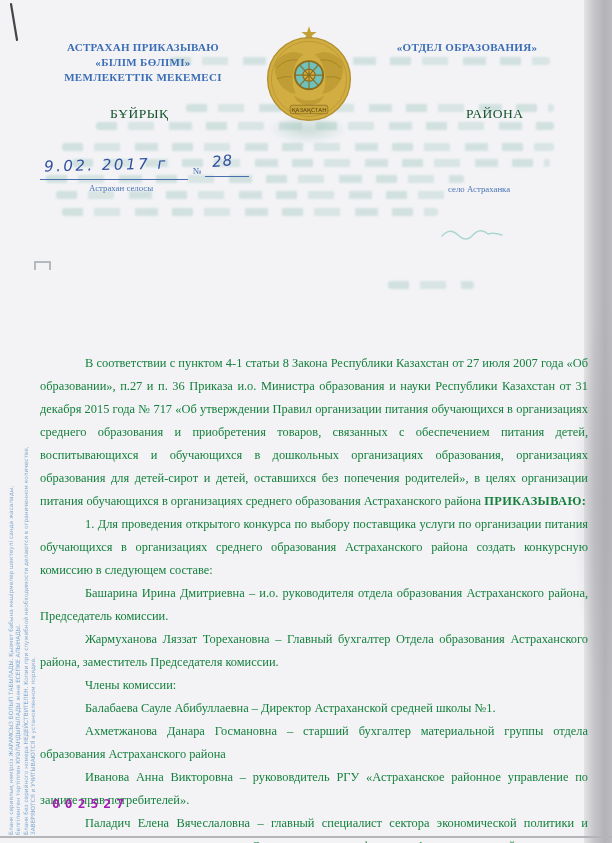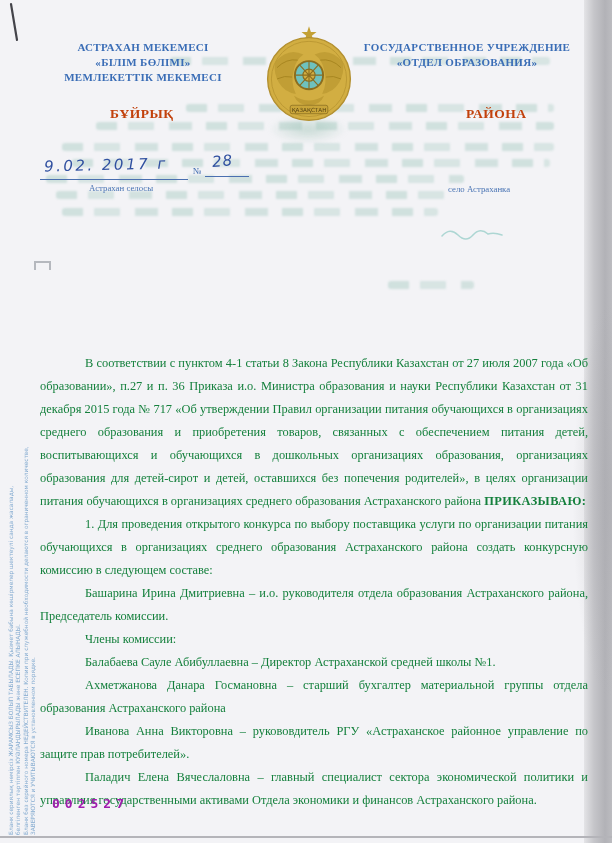--- a/index.html
+++ b/index.html
@@ -20,21 +20,21 @@
   
   .bleed{position:absolute;height:8px;border-radius:3px;filter:blur(1.1px);opacity:.5;
     background:repeating-linear-gradient(90deg,rgba(134,186,172,.65) 0 21px,rgba(134,186,172,0) 21px 32px,rgba(134,186,172,.5) 32px 58px,rgba(134,186,172,0) 58px 73px,rgba(134,186,172,.6) 73px 96px,rgba(134,186,172,0) 96px 110px);}
   .bleed-blob{position:absolute;left:268px;top:114px;width:80px;height:30px;border-radius:50%;
     background:radial-gradient(ellipse,rgba(150,190,175,.45),transparent 70%);filter:blur(2px);}
   
   .org{position:absolute;width:230px;text-align:center;color:#3a6db6;
     font-size:11px;line-height:15px;font-weight:bold;letter-spacing:.3px;}
   .org-left{left:28px;top:40px;}
   .org-right{left:352px;top:40px;}
-  .order-word{position:absolute;color:#c2410c;font-weight:bold;font-size:13.5px;letter-spacing:.5px;text-align:right;}
+  .order-word{position:absolute;color:#14532d;font-weight:normal;font-size:13.5px;letter-spacing:.5px;text-align:right;}
   .order-kk{left:110px;top:106px;}
   .order-ru{left:466px;top:106px;}
   .emblem{position:absolute;left:262px;top:26px;}
   
   .hand{position:absolute;color:#3050a0;font-family:"DejaVu Sans",sans-serif;font-style:italic;}
   .hand-date{left:44px;top:156px;font-size:15px;letter-spacing:2.5px;transform:rotate(-1.5deg);}
   .hand-num{left:212px;top:152px;font-size:15px;letter-spacing:1px;transform:rotate(-5deg);}
   .num-sign{position:absolute;left:193px;top:166px;color:#4a74b4;font-size:9px;}
   .rule{position:absolute;height:1.4px;background:#4a6fb0;}
   .rule-date{left:40px;top:179px;width:148px;}
@@ -80,21 +80,21 @@
   <div class="bleed" style="left:96px;top:122px;width:458px;"></div>
   <div class="bleed" style="left:62px;top:143px;width:492px;"></div>
   <div class="bleed" style="left:72px;top:159px;width:478px;"></div>
   <div class="bleed" style="left:46px;top:175px;width:418px;"></div>
   <div class="bleed" style="left:56px;top:191px;width:398px;"></div>
   <div class="bleed" style="left:62px;top:208px;width:376px;"></div>
   <div class="bleed" style="left:388px;top:281px;width:86px;"></div>
   <div class="bleed-blob"></div>
 
   <div class="org org-left">
-    <div>АСТРАХАН  МЕКЕМЕСІ</div>
+    <div>АСТРАХАН  ПРИКАЗЫВАЮ</div>
     <div>«БІЛІМ БӨЛІМІ»</div>
     <div>МЕМЛЕКЕТТІК МЕКЕМЕСІ</div>
   </div>
 
   <div class="emblem">
     <svg width="94" height="104" viewBox="0 0 100 110">
       <polygon points="50,0 52,6 58,6 53,10 55,16 50,12 45,16 47,10 42,6 48,6" fill="#c3a035"></polygon>
       <circle cx="50" cy="56" r="44" fill="#d2ae42" stroke="#b39030" stroke-width="1.5"></circle>
       <circle cx="50" cy="56" r="40" fill="none" stroke="#bb9832" stroke-width="1"></circle>
 
@@ -107,21 +107,20 @@
       <path d="M50,37 v30 M35,52 h30 M40,41 l20,22 M60,41 l-20,22" stroke="#8a6d20" stroke-width="1.2" fill="none"></path>
 
       <path d="M34,74 q16,10 32,0 q-4,10 -16,10 q-12,0 -16,-10z" fill="#bf9c34"></path>
 
       <rect x="30" y="84" width="40" height="9" rx="2" fill="#c9a53a" stroke="#8a6d20" stroke-width=".8"></rect>
       <text x="50" y="91" text-anchor="middle" font-size="6" fill="#574513" font-family="DejaVu Sans, sans-serif">ҚАЗАҚСТАН</text>
     </svg>
   </div>
 
   <div class="org org-right">
-    <div>ГОСУДАРСТВЕННОЕ УЧРЕЖДЕНИЕ</div>
     <div>«ОТДЕЛ ОБРАЗОВАНИЯ»</div>
   </div>
 
   <div class="order-word order-kk">БҰЙРЫҚ</div>
   <div class="order-word order-ru">РАЙОНА</div>
 
   <div class="hand hand-date">9.02. 2017 г</div>
   <div class="rule rule-date"></div>
   <div class="num-sign">№</div>
   <div class="hand hand-num">28</div>
@@ -132,20 +131,21 @@
   <svg class="squiggle" width="70" height="20">
     <path d="M4,12 q8,-9 16,-1 t15,0 t15,-1 q6,-2 14,1" stroke="#7fc4bd" stroke-width="1.6" fill="none" stroke-linecap="round"></path>
   </svg>
   <div class="corner-mark"></div>
 
 
   <div class="doc-body">
     <p><span>В соответствии с пунктом 4-1 статьи 8 Закона Республики Казахстан от 27 июля 2007 года «Об образовании», п.27 и п. 36 Приказа и.о. Министра образования и науки Республики Казахстан от 31 декабря 2015 года № 717 «Об утверждении Правил организации питания обучающихся в организациях среднего образования и приобретения товаров, связанных с обеспечением питания детей, воспитывающихся и обучающихся в дошкольных организациях образования, организациях образования для детей-сирот и детей, оставшихся без попечения родителей», в целях организации питания обучающихся в организациях среднего образования Астраханского района </span><b>ПРИКАЗЫВАЮ:</b></p>
     <p>1. Для проведения открытого конкурса по выбору поставщика услуги по организации питания обучающихся в организациях среднего образования Астраханского района создать конкурсную комиссию в следующем составе:</p>
     <p>Башарина Ирина Дмитриевна – и.о. руководителя отдела образования Астраханского района, Председатель комиссии.</p>
+    <p>Жармуханова Ляззат Торехановна – Главный бухгалтер Отдела образования Астраханского района, заместитель Председателя комиссии.</p>
     <p>Члены комиссии:</p>
     <p>Балабаева Сауле Абибуллаевна – Директор Астраханской средней школы №1.</p>
     <p>Ахметжанова Данара Госмановна – старший бухгалтер материальной группы отдела образования Астраханского района</p>
     <p>Иванова Анна Викторовна – рукововдитель  РГУ «Астраханское районное управление по защите прав потребителей».</p>
     <p>Паладич Елена Вячеслаловна – главный специалист сектора экономической политики и управлния государственными активами Отдела экономики и финансов Астраханского района.</p>
   </div>
 
   <div class="side-note">
     <div class="side-note-inner">
       <div>Бланк сериялық нөмірсіз ЖАРАМСЫЗ БОЛЫП ТАБЫЛАДЫ. Қызмет бабына көшірмелер шектеулі санда жасалады,</div>

